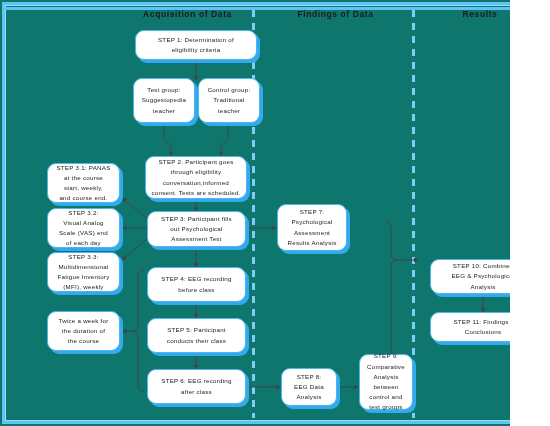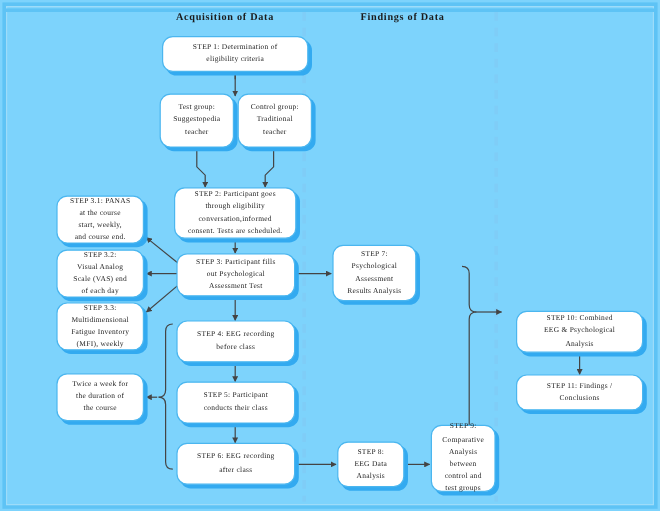--- a/index.html
+++ b/index.html
@@ -2,24 +2,24 @@
 <html><head>
 <meta charset="utf-8">
 <style>
   html, body {
     margin: 0;
     padding: 0;
     background: #ffffff;
   }
   #page {
     position: relative;
-    width: 550px;
+    width: 510px;
     height: 426px;
-    background: #7dd3fc;
-    font-family: Liberation Serif, serif;
+    background: #0f766e;
+    font-family: Liberation Sans, sans-serif;
     overflow: hidden;
     box-sizing: border-box;
   }
   
   #frame-outer {
     position: absolute;
     left: 2px; top: 2px;
     width: 546px; height: 422px;
     border: 3px solid #5ec3f5;
     box-sizing: border-box;
@@ -92,20 +92,21 @@
 <body>
 
 <div id="page">
 
   <div id="frame-outer"></div>
   <div id="frame-inner"></div>
   <div class="header-rule"></div>
 
   <div class="col-header" style="left:120px; width:135px;">Acquisition of Data</div>
   <div class="col-header" style="left:268px; width:135px;">Findings of Data</div>
+  <div class="col-header" style="left:420px; width:120px;">Results</div>
 
   <div class="divider" style="left:252px;"></div>
   <div class="divider" style="left:412px;"></div>
 
   <svg class="conn" viewBox="0 0 550 426">
     <defs>
       <marker id="arw" viewBox="0 0 10 10" refX="9" refY="5" markerWidth="5" markerHeight="5" orient="auto-start-reverse">
         <path d="M 0 0 L 10 5 L 0 10 z" fill="#444"></path>
       </marker>
     </defs>

